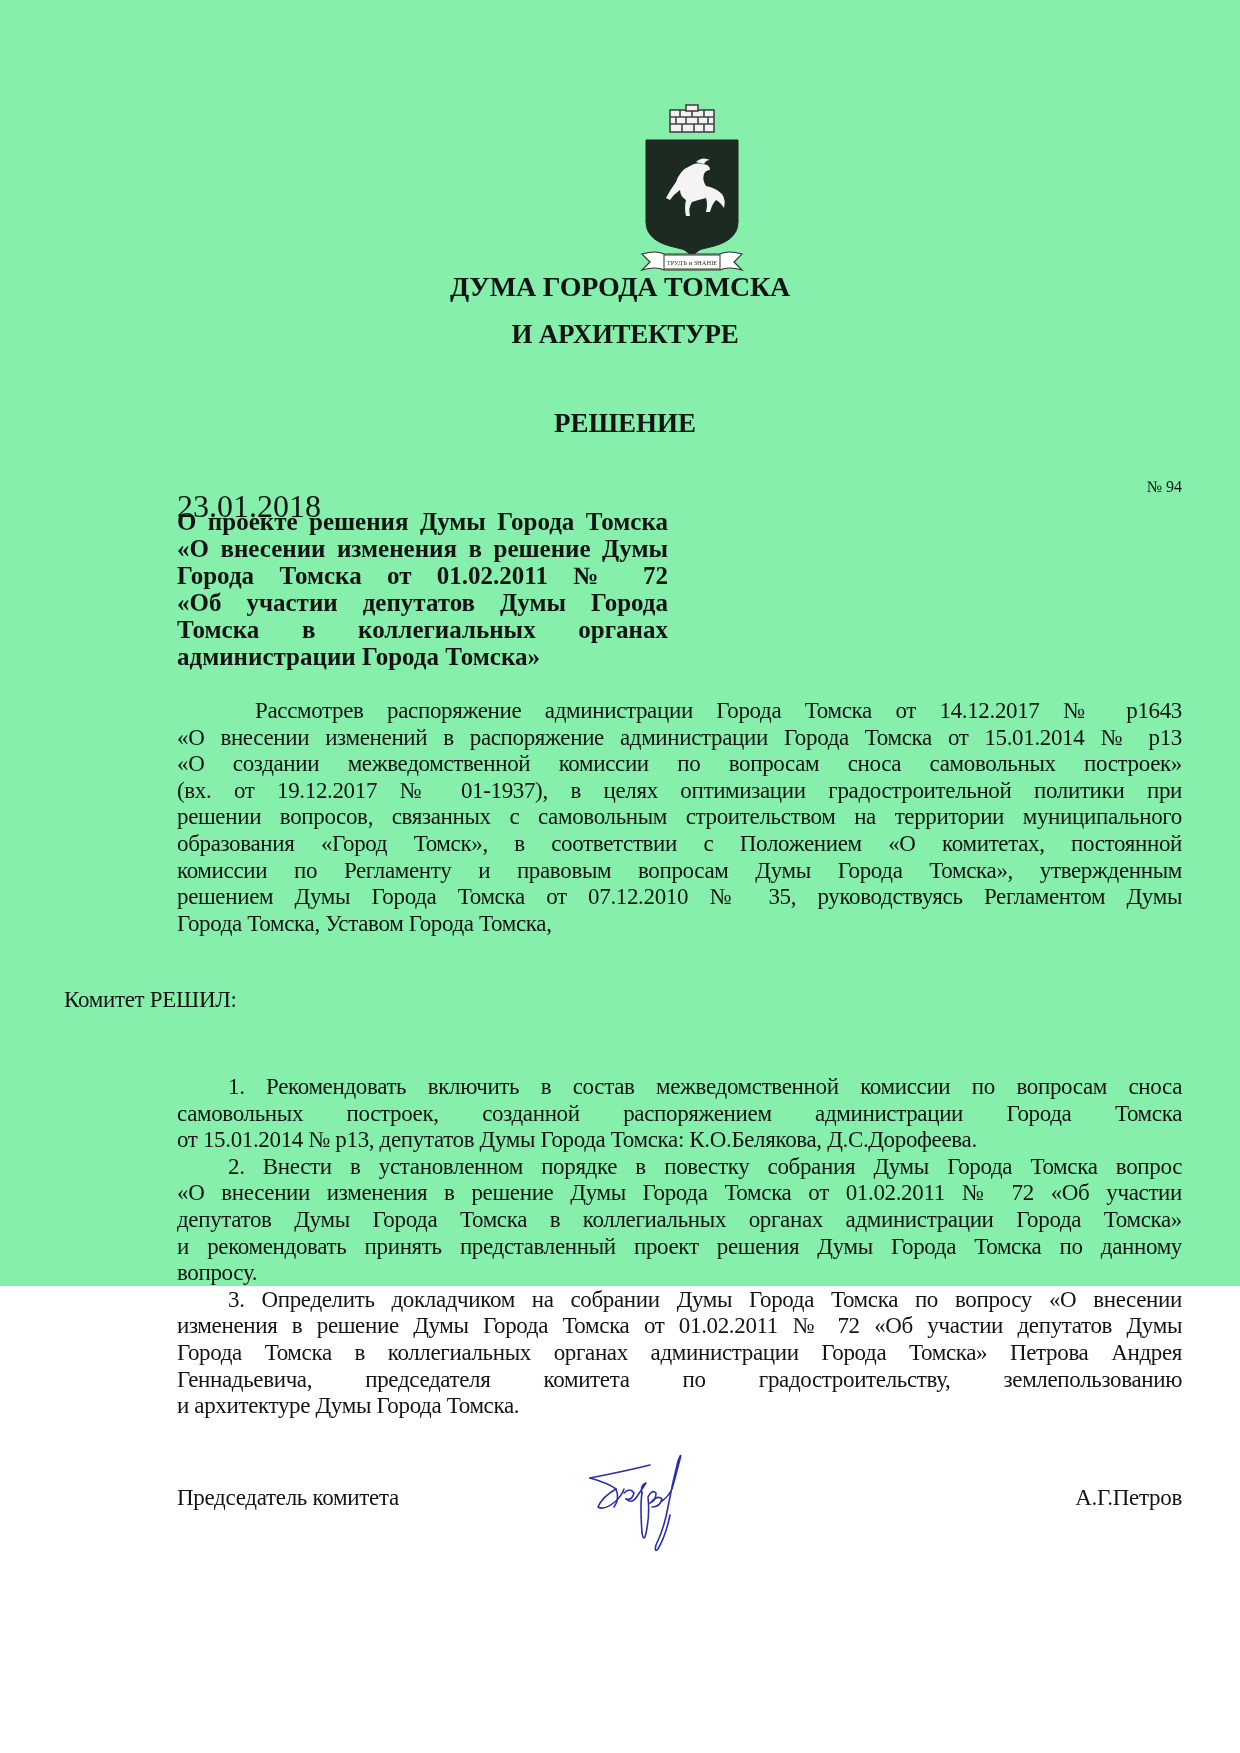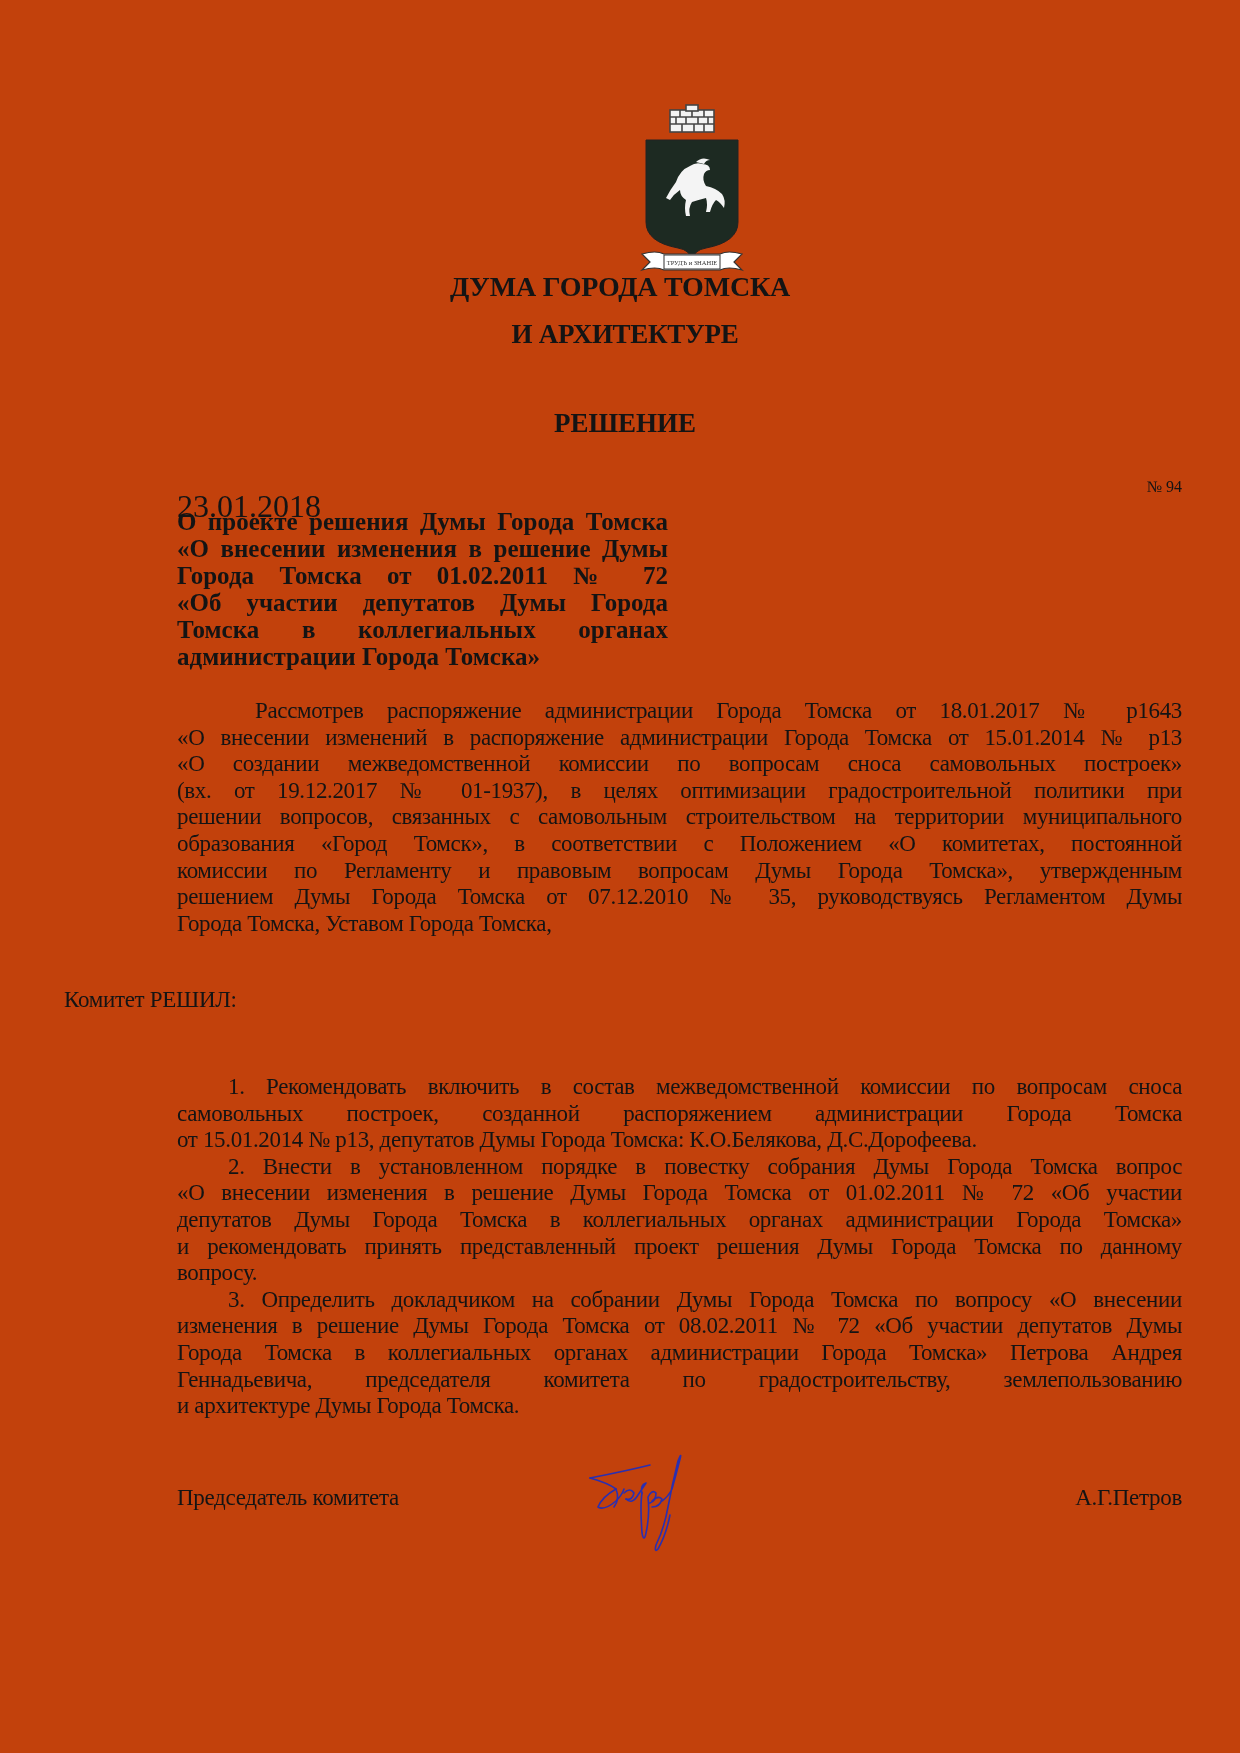--- a/index.html
+++ b/index.html
@@ -12,22 +12,22 @@
       height: 1753px;
       position: relative;
       overflow: hidden;
       font-family: "Liberation Serif", "DejaVu Serif", serif;
       color: #141414;
     }
     .page {
       position: absolute;
       left: 0; top: 0;
       width: 1240px;
-      height: 1753px;
-      background: #c2410c;
+      height: 1286px;
+      background: #86efac;
     }
 
     
     .emblem {
       position: absolute;
       left: 636px;
       top: 104px;
       width: 112px;
       height: 168px;
     }
@@ -210,21 +210,21 @@
   <div class="subject">
     <span class="ln">О проекте решения Думы Города Томска</span>
     <span class="ln">«О внесении изменения в решение Думы</span>
     <span class="ln">Города Томска от 01.02.2011 № 72</span>
     <span class="ln">«Об участии депутатов Думы Города</span>
     <span class="ln">Томска в коллегиальных органах</span>
     <span class="ln last">администрации Города Томска»</span>
   </div>
 
   <div class="body-block preamble">
-    <span class="ln first">Рассмотрев распоряжение администрации Города Томска от 18.01.2017 № р1643</span>
+    <span class="ln first">Рассмотрев распоряжение администрации Города Томска от 14.12.2017 № р1643</span>
     <span class="ln">«О внесении изменений в распоряжение администрации Города Томска от 15.01.2014 № р13</span>
     <span class="ln">«О создании межведомственной комиссии по вопросам сноса самовольных построек»</span>
     <span class="ln">(вх. от 19.12.2017 № 01-1937), в целях оптимизации градостроительной политики при</span>
     <span class="ln">решении вопросов, связанных с самовольным строительством на территории муниципального</span>
     <span class="ln">образования «Город Томск», в соответствии с Положением «О комитетах, постоянной</span>
     <span class="ln">комиссии по Регламенту и правовым вопросам Думы Города Томска», утвержденным</span>
     <span class="ln">решением Думы Города Томска от 07.12.2010 № 35, руководствуясь Регламентом Думы</span>
     <span class="ln last">Города Томска, Уставом Города Томска,</span>
   </div>
 
@@ -238,21 +238,21 @@
     </div>
     <div>
       <span class="ln item-first">2. Внести в установленном порядке в повестку собрания Думы Города Томска вопрос</span>
       <span class="ln">«О внесении изменения в решение Думы Города Томска от 01.02.2011 № 72 «Об участии</span>
       <span class="ln">депутатов Думы Города Томска в коллегиальных органах администрации Города Томска»</span>
       <span class="ln">и рекомендовать принять представленный проект решения Думы Города Томска по данному</span>
       <span class="ln last">вопросу.</span>
     </div>
     <div>
       <span class="ln item-first">3. Определить докладчиком на собрании Думы Города Томска по вопросу «О внесении</span>
-      <span class="ln">изменения в решение Думы Города Томска от 08.02.2011 № 72 «Об участии депутатов Думы</span>
+      <span class="ln">изменения в решение Думы Города Томска от 01.02.2011 № 72 «Об участии депутатов Думы</span>
       <span class="ln">Города Томска в коллегиальных органах администрации Города Томска» Петрова Андрея</span>
       <span class="ln">Геннадьевича, председателя комитета по градостроительству, землепользованию</span>
       <span class="ln last">и архитектуре Думы Города Томска.</span>
     </div>
   </div>
 
   <div class="sign-role">Председатель комитета</div>
 
   <div class="signature">
     <svg width="120" height="120" viewBox="0 0 120 120" xmlns="http://www.w3.org/2000/svg">

